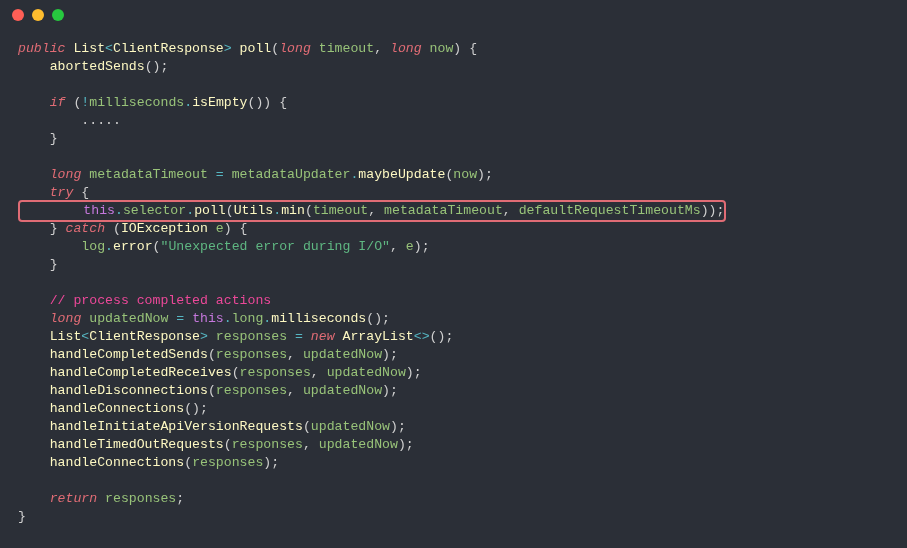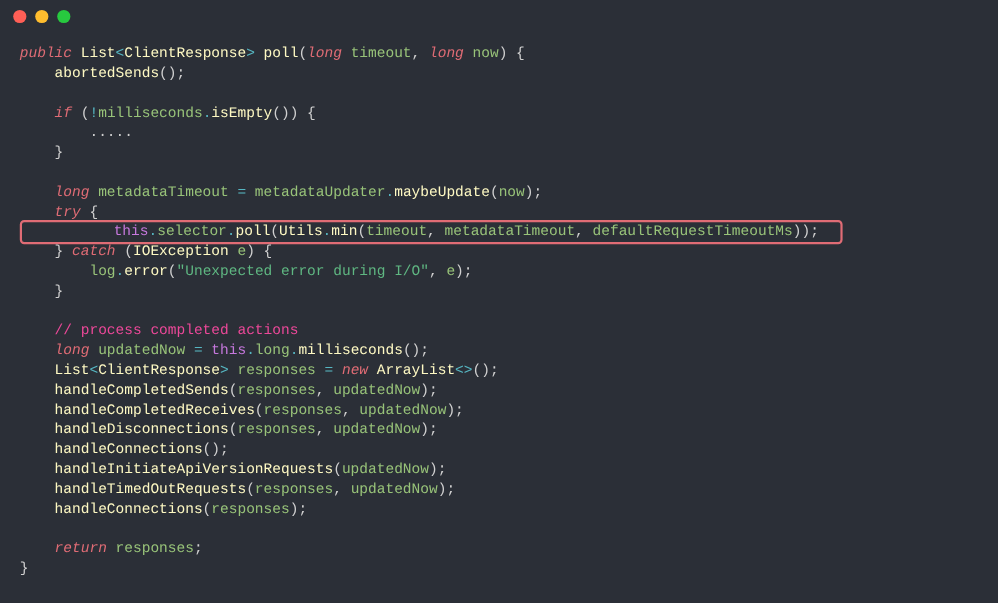--- a/index.html
+++ b/index.html
@@ -13,21 +13,21 @@
   .code{padding:10px 18px;white-space:pre;color:#d0d0d0;}
   .kw{color:#e06c75;font-style:italic;}      
   .type{color:#fef9c3;}    
   .fn{color:#fef9c3;}      
   .id{color:#98c379;}      
   .op{color:#56b6c2;}      
   .this{color:#c678dd;}    
   .str{color:#5fb782;}     
   .cmt{color:#ec4899;font-style:normal;}
   .plain{color:#d0d0d0;}
-  .highlight-box{border:2px solid #e06c75;border-radius:4px;padding:0px 20px;display:inline-block;line-height:18px;margin:-2px 0;}
+  .highlight-box{border:2px solid #e06c75;border-radius:4px;padding:0px 0;display:inline-block;line-height:18px;margin:-2px 0;}
 </style>
 </head>
 <body>
 <div class="window">
   <div class="titlebar">
     <div class="tl-btn red"></div>
     <div class="tl-btn yellow"></div>
     <div class="tl-btn green"></div>
   </div>
 

